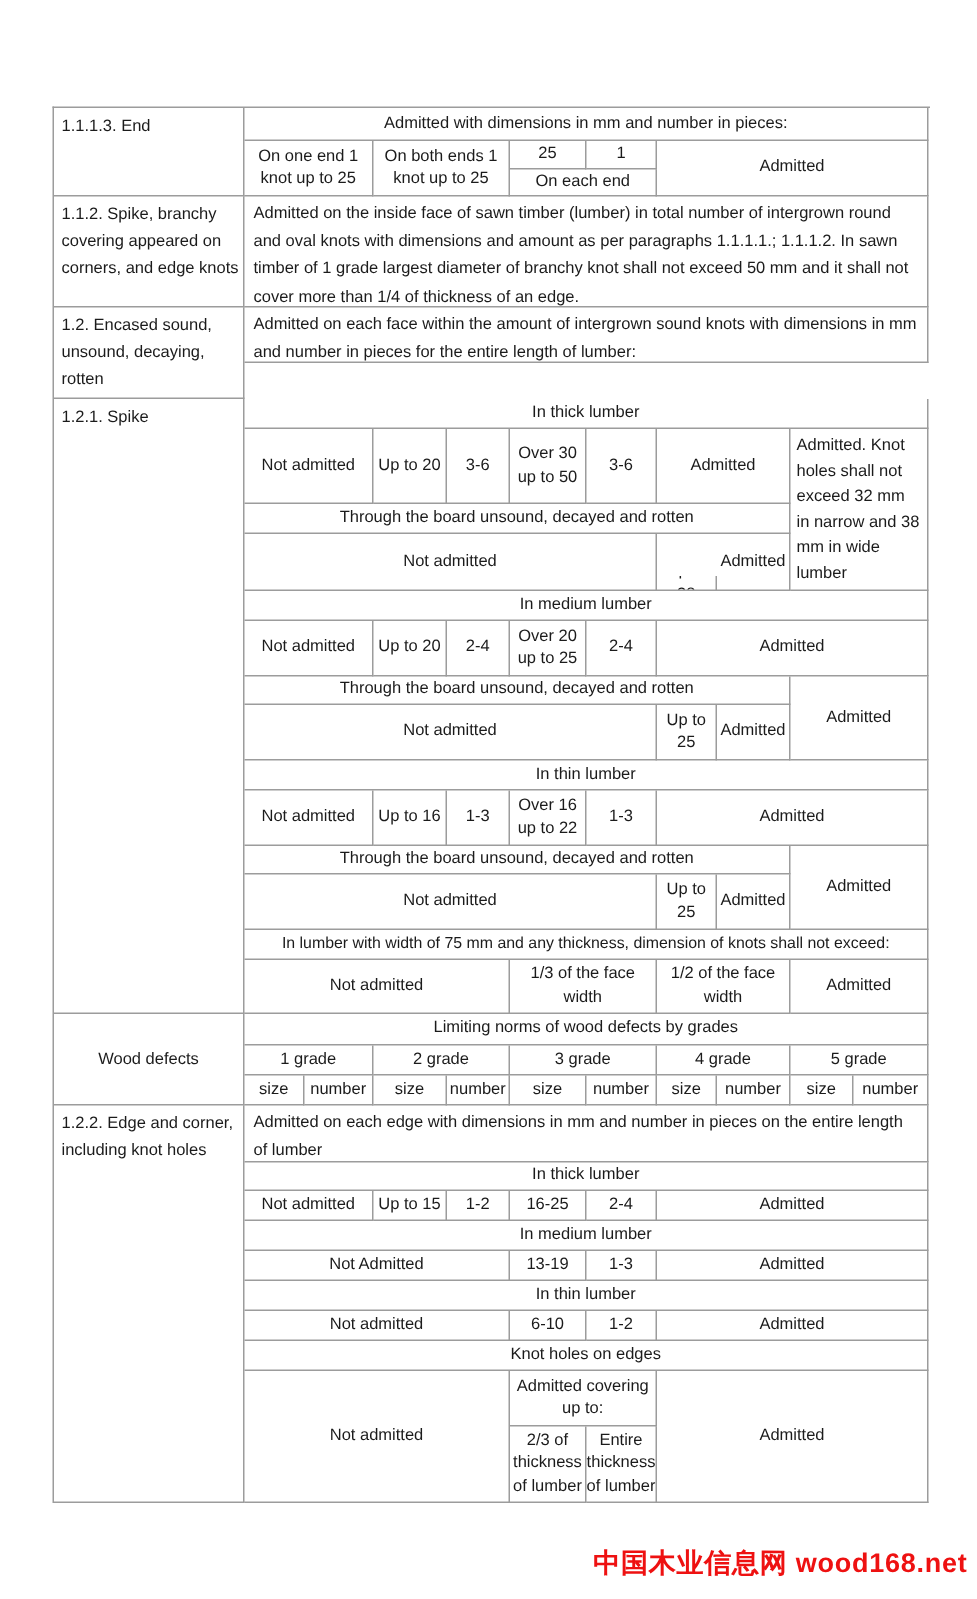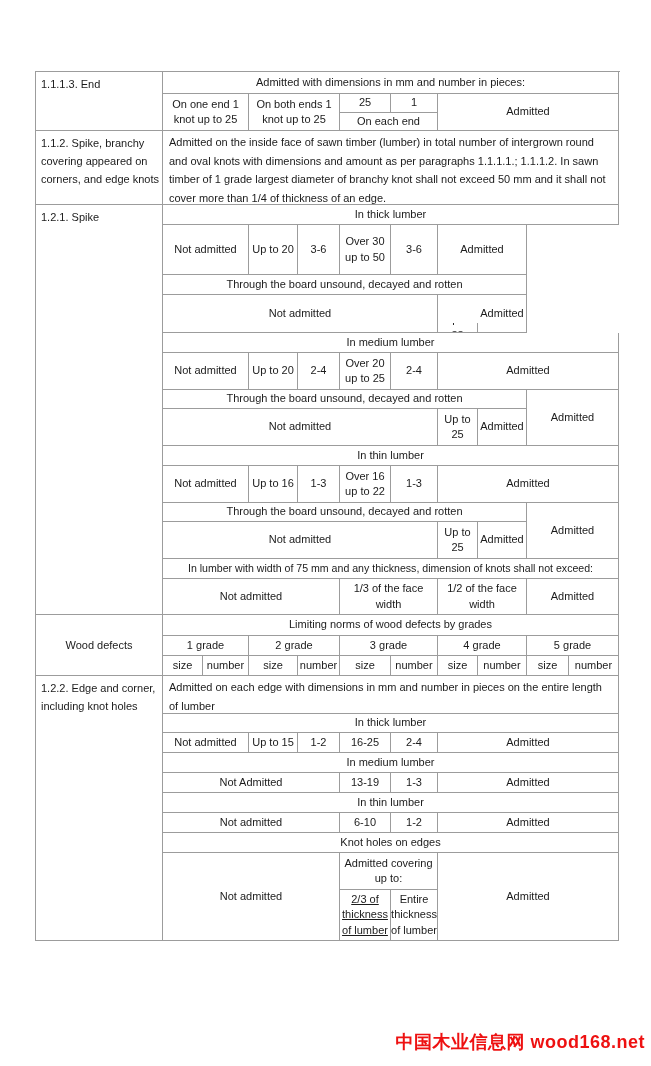--- a/index.html
+++ b/index.html
@@ -37,32 +37,37 @@
         <div class="c" style="grid-column:5/7;grid-row:3;">On each end</div>
         <div class="c" style="grid-column:7/11;grid-row:2/4;">Admitted</div>
       </div>
     </div>
 
     <div class="row">
       <div class="lab">1.1.2. Spike, branchy covering appeared on corners, and edge knots</div>
       <div class="pcell" style="height:74px;">Admitted on the inside face of sawn timber (lumber) in total number of intergrown round and oval knots with dimensions and amount as per paragraphs 1.1.1.1.; 1.1.1.2. In sawn timber of 1 grade largest diameter of branchy knot shall not exceed 50 mm and it shall not cover more than 1/4 of thickness of an edge.</div>
     </div>
 
+    <div class="row">
+      <div class="lab">1.2. Encased sound, unsound, decaying, rotten</div>
+      <div class="pcell" style="height:37px;">Admitted on each face within the amount of intergrown sound knots with dimensions in mm and number in pieces for the entire length of lumber:</div>
+    </div>
 
     <div class="row">
       <div class="lab">1.2.1. Spike</div>
       <div class="grid" style="grid-template-rows:20px 50px 20px 38px 20px 37px 19px 37px 20px 37px 19px 37px 20px 36px;">
 
         <div class="c" style="grid-column:1/-1;grid-row:1;">In thick lumber</div>
         <div class="c" style="grid-column:1/3;grid-row:2;">Not admitted</div>
         <div class="c" style="grid-column:3;grid-row:2;">Up to 20</div>
         <div class="c" style="grid-column:4;grid-row:2;">3-6</div>
         <div class="c" style="grid-column:5;grid-row:2;">Over 30 up to 50</div>
         <div class="c" style="grid-column:6;grid-row:2;">3-6</div>
         <div class="c" style="grid-column:7/9;grid-row:2;">Admitted</div>
+        <div class="c pl" style="grid-column:9/11;grid-row:2/5;">Admitted. Knot holes shall not exceed 32 mm in narrow and 38 mm in wide lumber</div>
         <div class="c" style="grid-column:1/9;grid-row:3;">Through the board unsound, decayed and rotten</div>
         <div class="c" style="grid-column:1/7;grid-row:4;">Not admitted</div>
         <div class="c" style="grid-column:7;grid-row:4;margin-top:28px;">Up to 38</div>
         <div class="c" style="grid-column:8;grid-row:4;">Admitted</div>
 
         <div class="c" style="grid-column:1/-1;grid-row:5;">In medium lumber</div>
         <div class="c" style="grid-column:1/3;grid-row:6;">Not admitted</div>
         <div class="c" style="grid-column:3;grid-row:6;">Up to 20</div>
         <div class="c" style="grid-column:4;grid-row:6;">2-4</div>
         <div class="c" style="grid-column:5;grid-row:6;">Over 20 up to 25</div>
@@ -135,21 +140,21 @@
         <div class="c" style="grid-column:7/11;grid-row:5;">Admitted</div>
         <div class="c" style="grid-column:1/-1;grid-row:6;">In thin lumber</div>
         <div class="c" style="grid-column:1/5;grid-row:7;">Not admitted</div>
         <div class="c" style="grid-column:5;grid-row:7;">6-10</div>
         <div class="c" style="grid-column:6;grid-row:7;">1-2</div>
         <div class="c" style="grid-column:7/11;grid-row:7;">Admitted</div>
         <div class="c" style="grid-column:1/-1;grid-row:8;">Knot holes on edges</div>
         <div class="c" style="grid-column:1/5;grid-row:9/11;">Not admitted</div>
         <div class="c" style="grid-column:5/7;grid-row:9;">Admitted covering up to:</div>
         <div class="c" style="grid-column:7/11;grid-row:9/11;">Admitted</div>
-        <div class="c" style="grid-column:5;grid-row:10;text-decoration:underline;">2/3 of thickness of lumber</div>
+        <div class="c" style="grid-column:5;grid-row:10;">2/3 of thickness of lumber</div>
         <div class="c" style="grid-column:6;grid-row:10;">Entire thickness of lumber</div>
       </div>
     </div>
 
   </div>
 
   <div class="wm" style="color: rgb(238, 17, 17);">
     <span>中国木业信息网</span>
     <span>wood168.net</span>
   </div>

